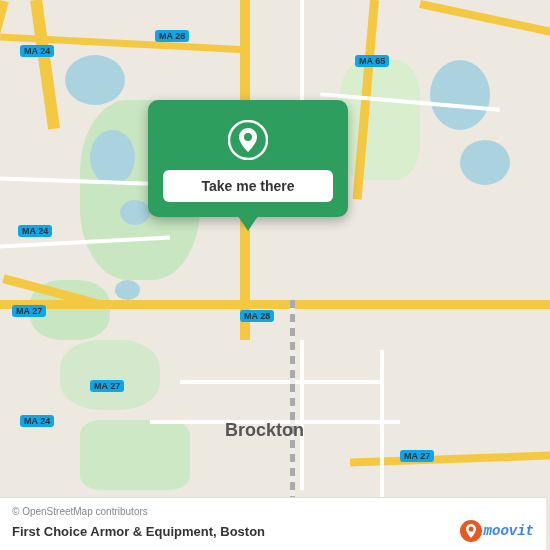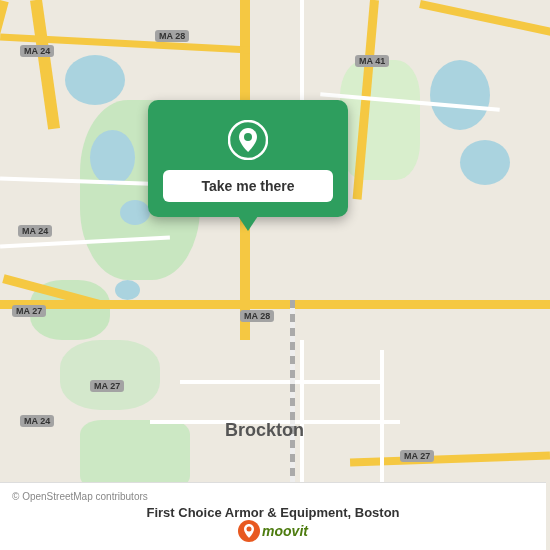--- a/index.html
+++ b/index.html
@@ -46,21 +46,21 @@
     
     .green-area {
       position: absolute;
       background: #c8e6c0;
       border-radius: 40%;
     }
 
     
     .road-label {
       position: absolute;
-      background: #a3a3a3;
+      background: #0ea5e9;
       color: #333;
       font-size: 9px;
       font-weight: bold;
       padding: 1px 4px;
       border-radius: 3px;
       white-space: nowrap;
       z-index: 5;
     }
 
     
@@ -129,39 +129,39 @@
       margin-bottom: 3px;
     }
 
     .location-title {
       font-size: 13px;
       font-weight: 600;
       color: #333;
       display: flex;
       align-items: center;
       justify-content: space-between;
-      flex-direction: column;
     }
 
     .moovit-logo {
       display: flex;
       align-items: center;
       gap: 2px;
     }
 
     .moovit-logo-icon {
       width: 22px;
       height: 22px;
     }
 
     .moovit-text {
       font-size: 14px;
       font-weight: bold;
-      color: #4d7c0f;
+      color: #3b82f6;
       font-style: italic;
+      font-family: Liberation Mono, monospace;
     }
 
     
     .city-label {
       position: absolute;
       font-size: 18px;
       font-weight: 600;
       color: #555;
       z-index: 6;
     }
@@ -216,21 +216,21 @@
   <div class="road-white" style="top:340px;left:300px;width:4px;height:150px;"></div>
   <div class="road-white" style="top:420px;left:150px;width:250px;height:4px;"></div>
   <div class="road-white" style="top:240px;left:0;width:170px;height:4px;transform:rotate(-3deg);"></div>
   <div class="road-white" style="top:350px;left:380px;width:4px;height:150px;"></div>
   <div class="road-white" style="top:100px;left:320px;width:180px;height:4px;transform:rotate(5deg);"></div>
 
   <div class="railroad" style="top:300px;left:290px;width:5px;height:200px;background: repeating-linear-gradient(to bottom, #aaa 0px, #aaa 8px, #eee 8px, #eee 14px);"></div>
 
   <div class="road-label" style="top:45px;left:20px;">MA 24</div>
   <div class="road-label" style="top:30px;left:155px;">MA 28</div>
-  <div class="road-label" style="top:55px;left:355px;">MA 41</div>
+  <div class="road-label" style="top:55px;left:355px;">MA 65</div>
   <div class="road-label" style="top:225px;left:18px;">MA 24</div>
   <div class="road-label" style="top:305px;left:12px;">MA 27</div>
   <div class="road-label" style="top:310px;left:240px;">MA 28</div>
   <div class="road-label" style="top:380px;left:90px;">MA 27</div>
   <div class="road-label" style="top:415px;left:20px;">MA 24</div>
   <div class="road-label" style="top:450px;left:400px;">MA 27</div>
 
   <div class="city-label" style="top:420px;left:225px;">Brockton</div>
 
   <div class="popup-card">

